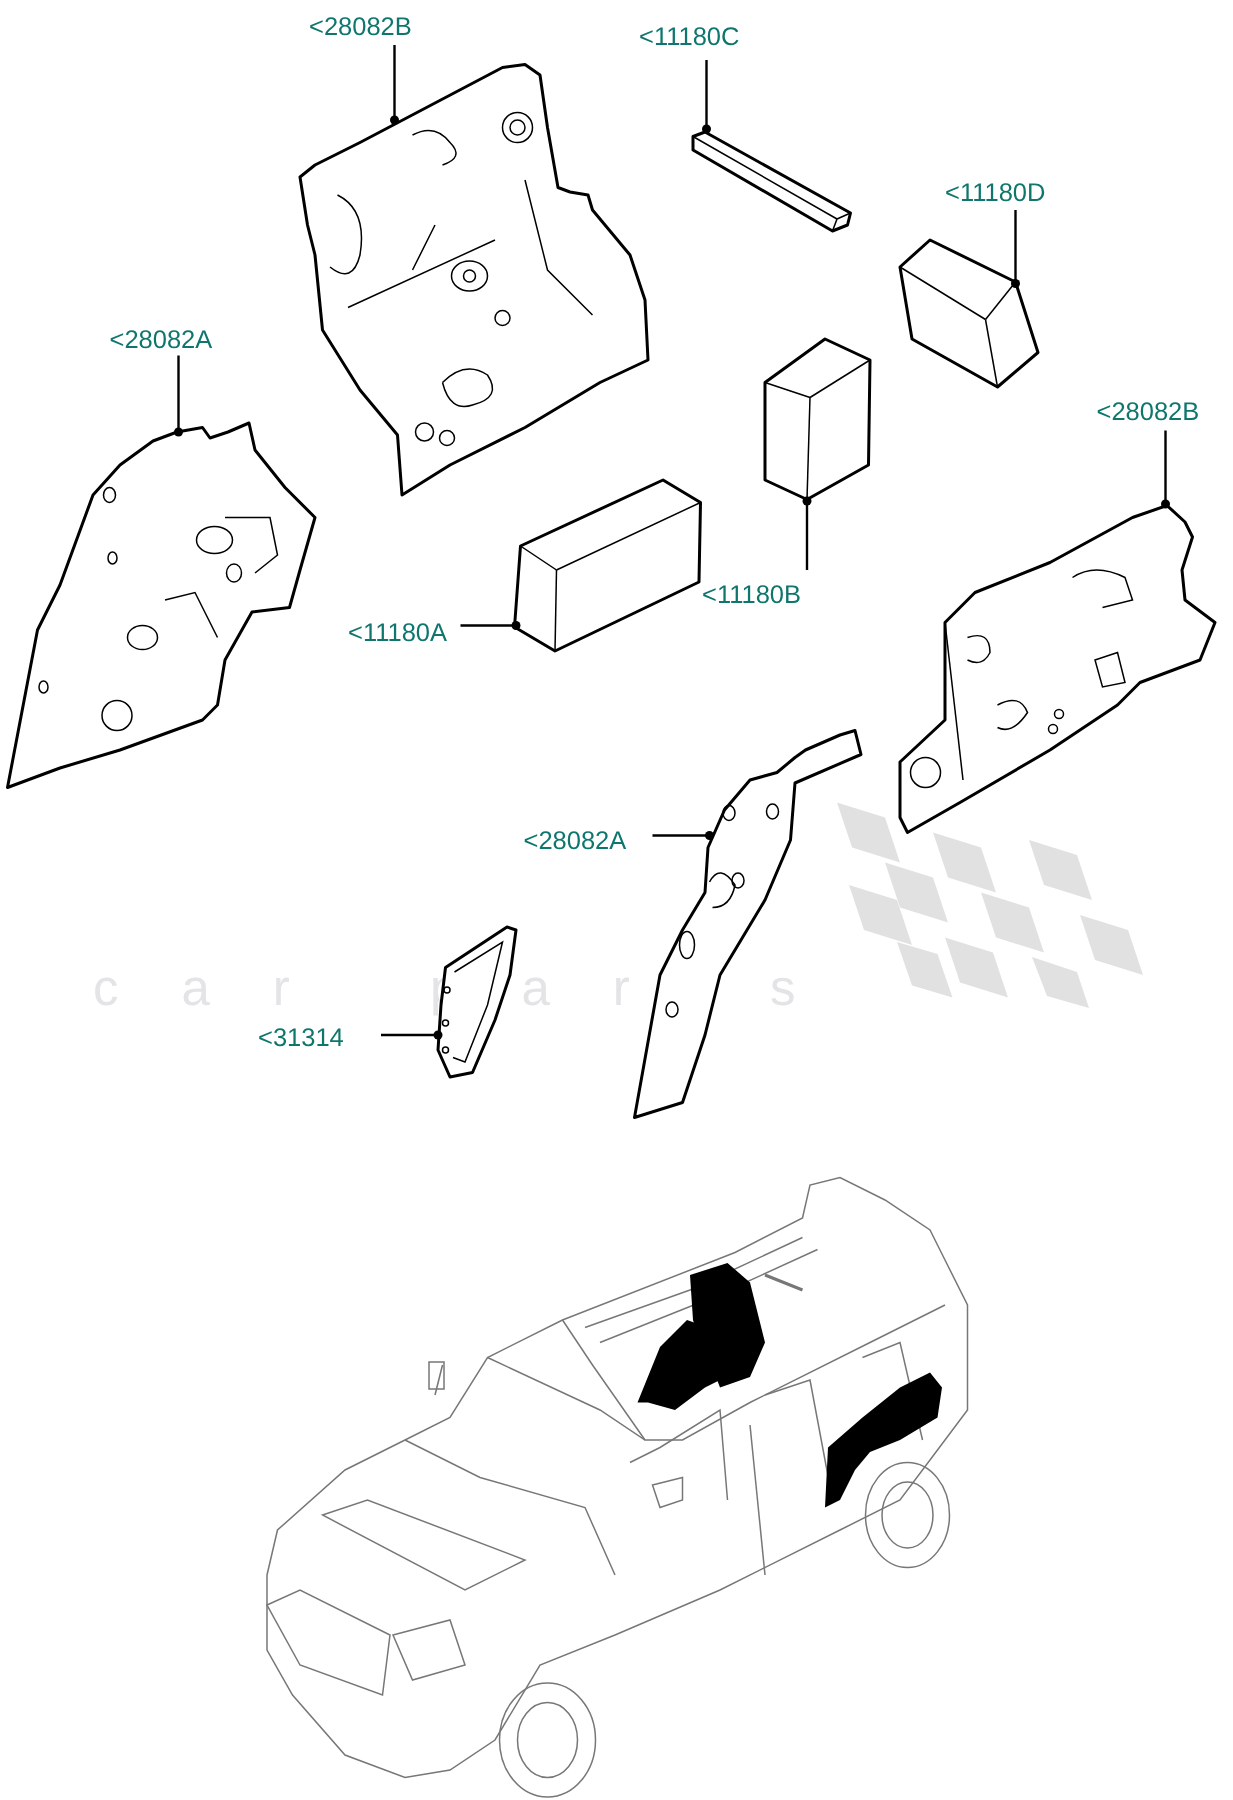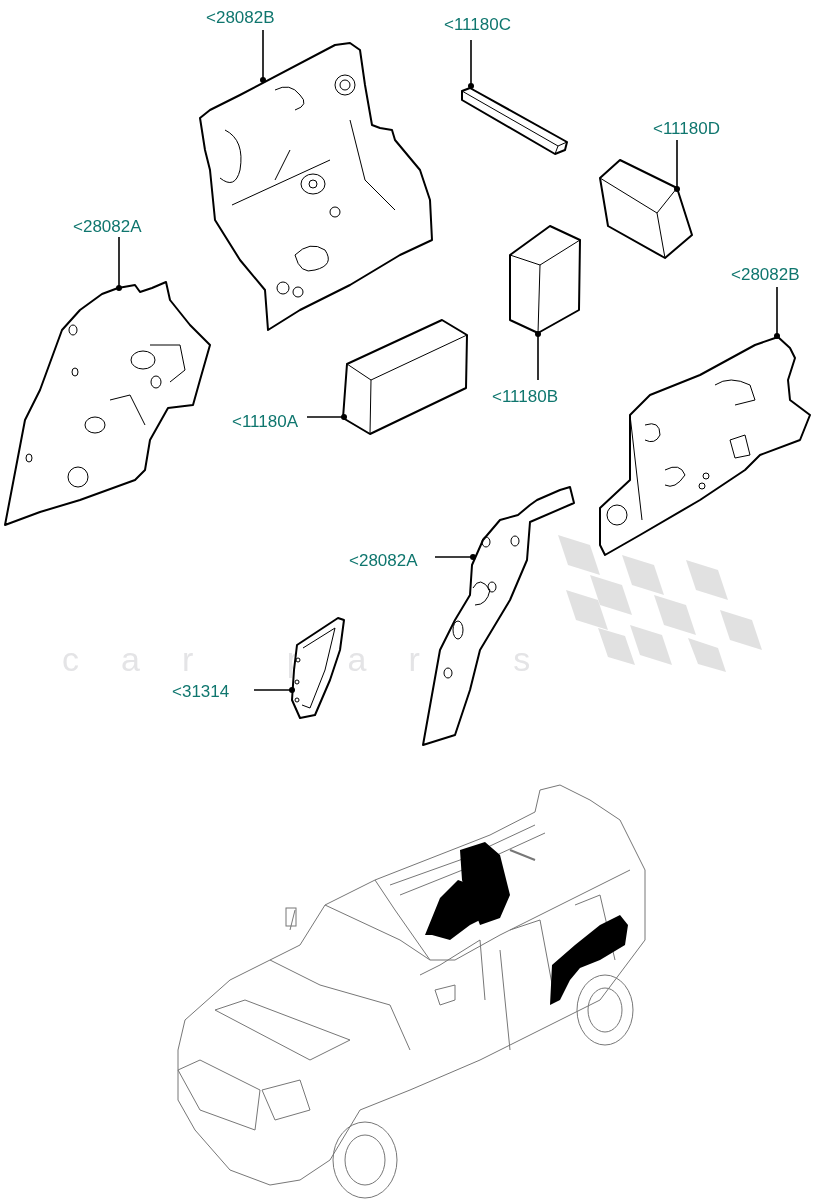--- a/index.html
+++ b/index.html
@@ -167,22 +167,22 @@
       <rect class="car" x="286" y="908" width="10" height="18"></rect>
 
       <path fill="#000" d="M460,850 L485,842 L500,855 L510,895 L500,918 L480,925 L475,912 L468,900 L462,880 Z"></path>
       <path fill="#000" d="M425,935 L440,898 L458,880 L472,885 L480,920 L470,925 L450,940 L432,935 Z"></path>
       <path fill="#000" d="M552,965 L575,945 L600,925 L620,915 L628,925 L625,945 L600,960 L580,968 L570,980 L560,1000 L550,1005 Z"></path>
       <line x1="510" y1="850" x2="535" y2="860" stroke="#777" stroke-width="2"></line>
     </g>
   </svg>
 
   <div class="label" style="left:206px; top:9px;">&lt;28082B</div>
-  <div class="label" style="left:444px; top:16px;">&lt;11180C</div>
-  <div class="label" style="left:630px; top:120px;margin-left:23px;">&lt;11180D</div>
+  <div class="label" style="left:426px; top:16px;">&lt;11180C</div>
+  <div class="label" style="left:630px; top:120px;">&lt;11180D</div>
   <div class="label" style="left:73px; top:218px;">&lt;28082A</div>
   <div class="label" style="left:731px; top:266px;">&lt;28082B</div>
   <div class="label" style="left:232px; top:413px;">&lt;11180A</div>
-  <div class="label" style="left:492px; top:388px;">&lt;11180B</div>
+  <div class="label" style="left:468px; top:388px;">&lt;11180B</div>
   <div class="label" style="left:349px; top:552px;">&lt;28082A</div>
   <div class="label" style="left:172px; top:683px;">&lt;31314</div>
 
 </div>
 
 </body></html>

